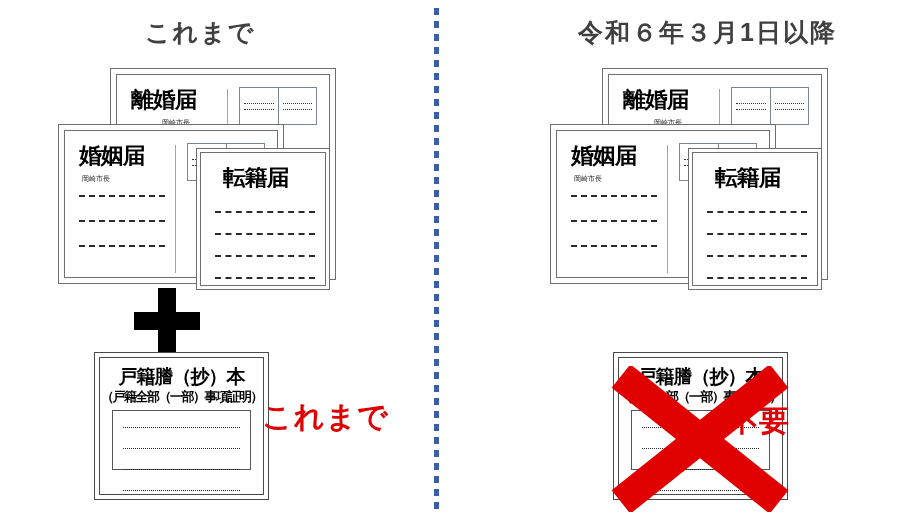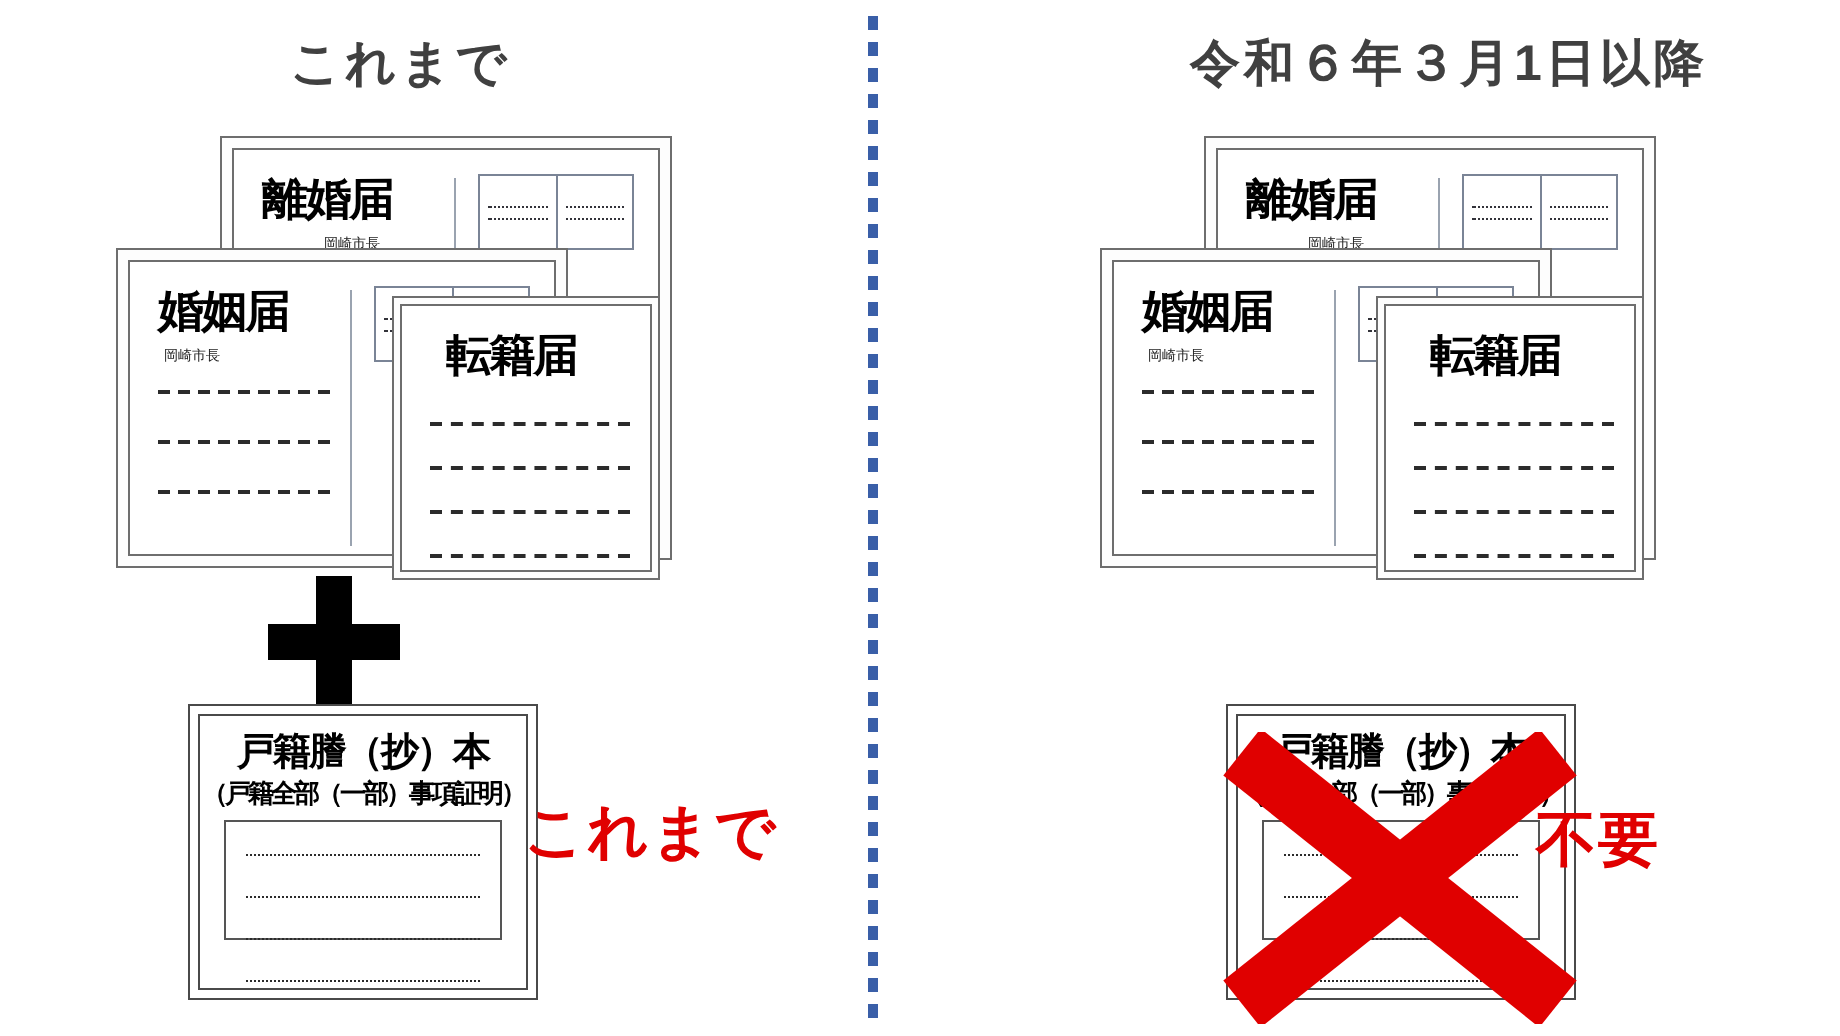--- a/index.html
+++ b/index.html
@@ -25,21 +25,21 @@
   .panel-title {
     position: absolute;
     font-size: 25px;
     font-weight: bold;
     letter-spacing: 2px;
     color: #404040;
     white-space: nowrap;
     line-height: 1;
   }
   .title-left  { left: 145px; top: 20px; }
-  .title-right { left: 578px; top: 20px; margin-left: 17px; }
+  .title-right { left: 578px; top: 20px; }
 
   
   .divider {
     position: absolute;
     left: 434px;
     top: 8px;
     width: 5px;
     height: 502px;
     background-image: linear-gradient(
         to bottom,
@@ -192,21 +192,21 @@
 
   
   .red-label {
     position: absolute;
     color: #e00000;
     font-weight: bold;
     line-height: 1;
     white-space: nowrap;
   }
   .label-attach { left: 262px; top: 402px; font-size: 30px; letter-spacing: 1px; }
-  .label-none   { left: 768px; top: 406px; font-size: 30px; letter-spacing: 1px; }
+  .label-none   { left: 728px; top: 406px; font-size: 30px; letter-spacing: 1px; }
 </style>
 </head>
 <body>
 
 <div class="stage">
 
   <div>
 
     <div class="panel-title title-left">これまで</div>
 

